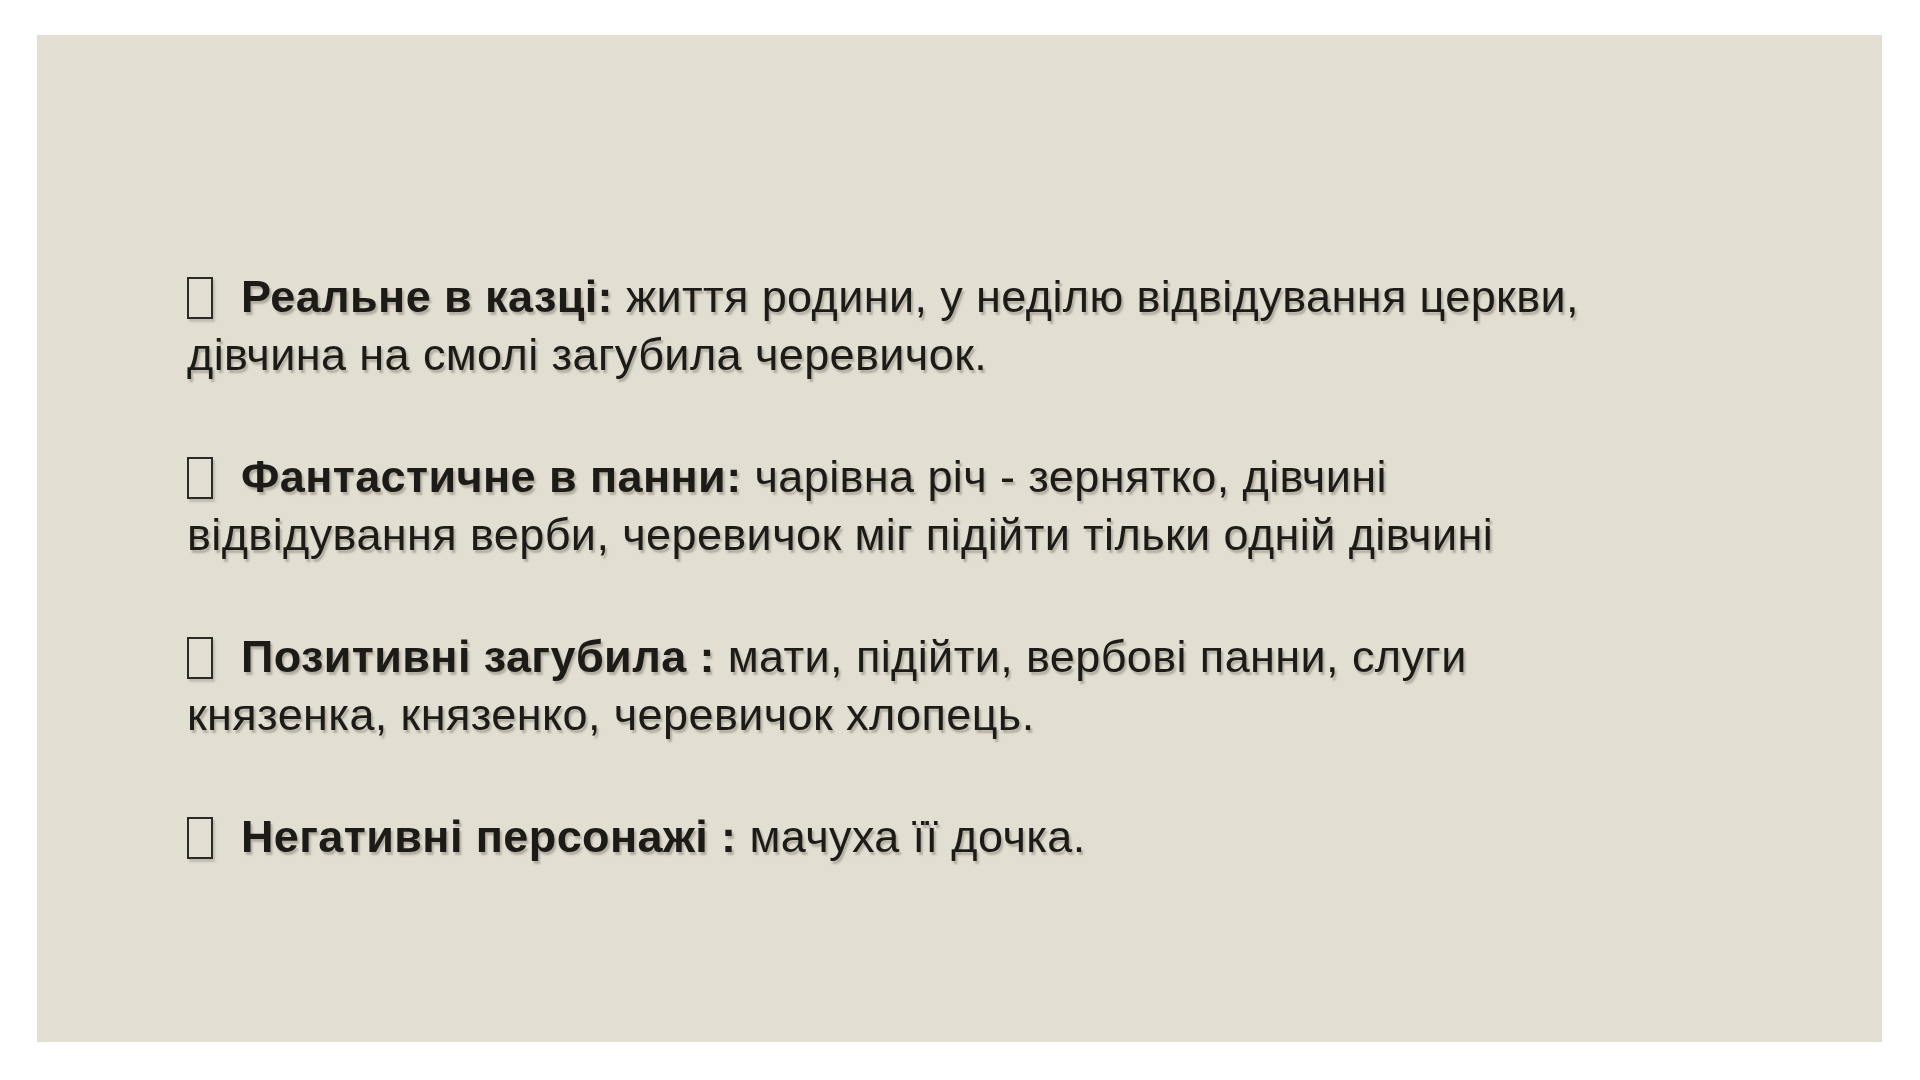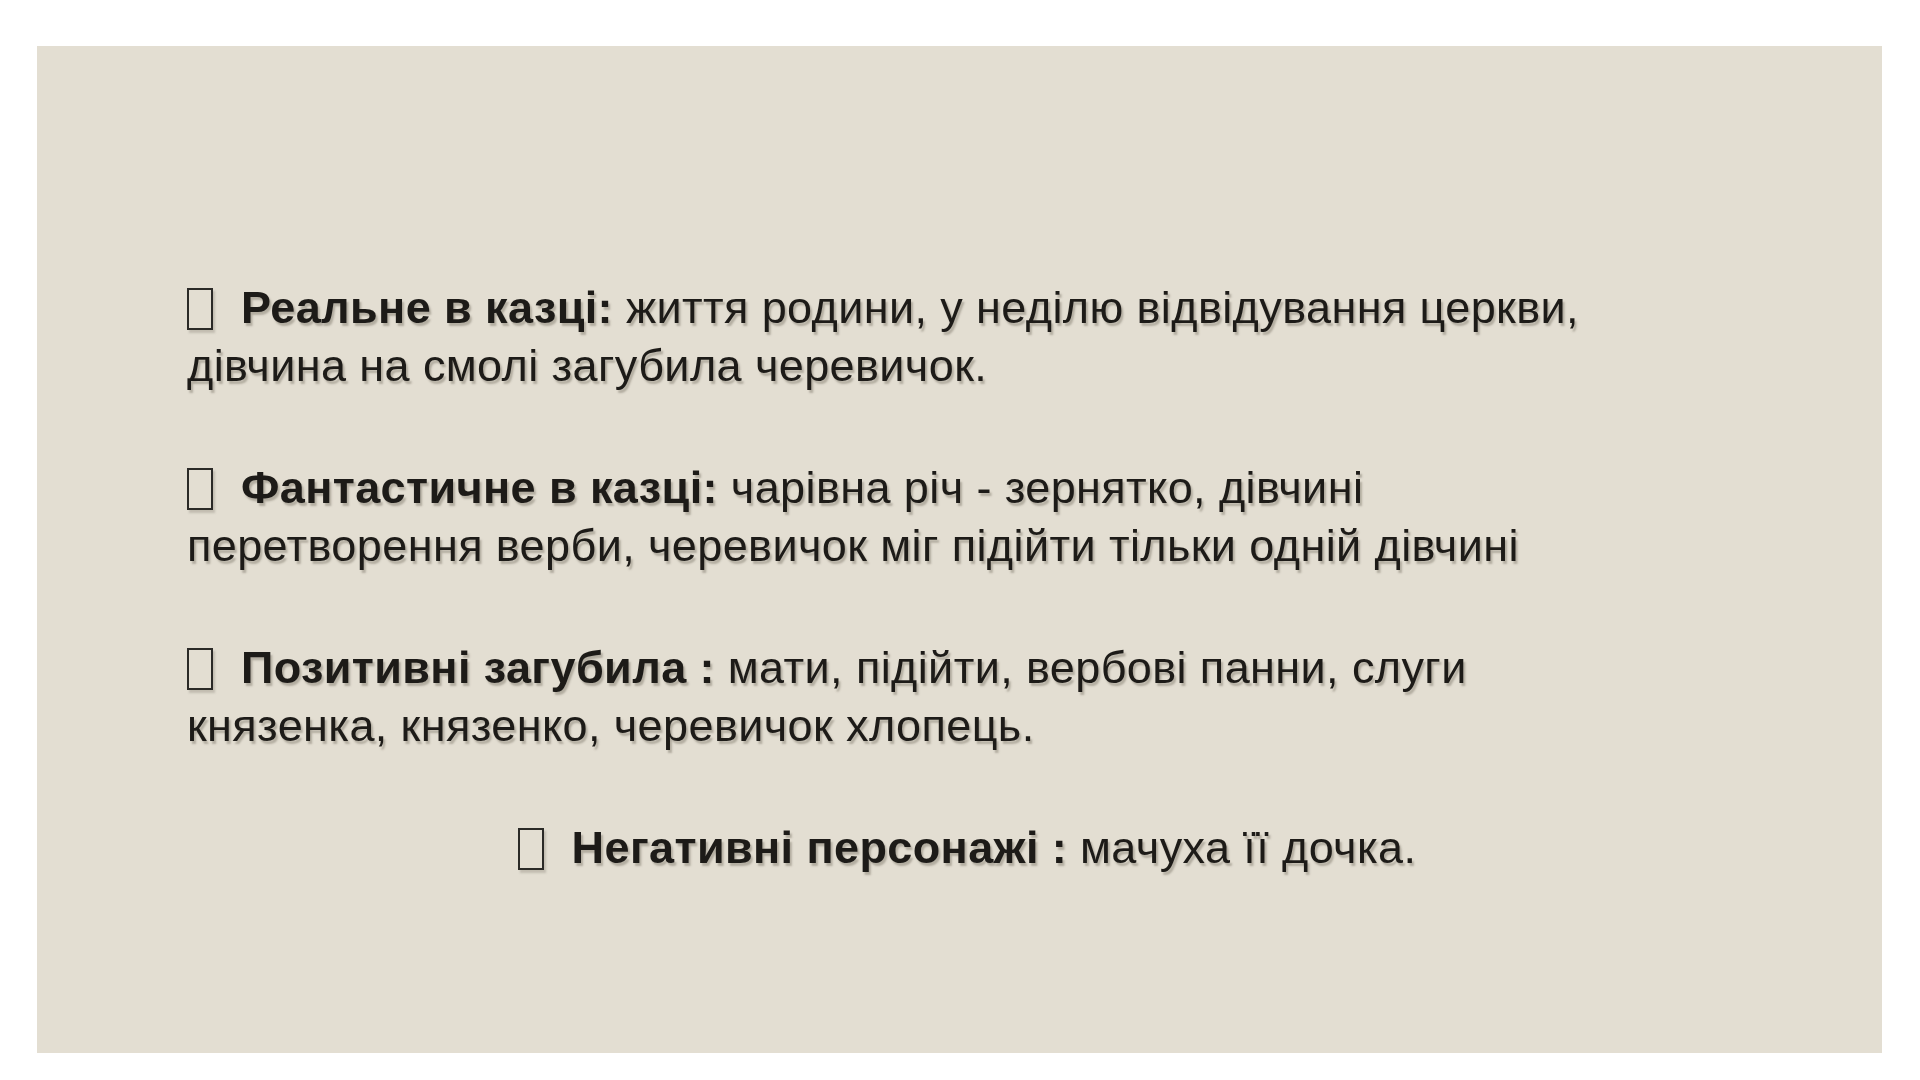--- a/index.html
+++ b/index.html
@@ -15,40 +15,40 @@
   .stage {
     position: relative;
     width: 1920px;
     height: 1080px;
     background: #ffffff;
   }
 
   .slide {
     position: absolute;
     left: 37px;
-    top: 46px;
+    top: 35px;
     width: 1845px;
     height: 1007px;
     background: #e3ded2;
   }
 
   .content {
     position: absolute;
     left: 150px;
     top: 233px;
     width: 1560px;
     color: #1d1b18;
     font-size: 45px;
     line-height: 58px;
     letter-spacing: 0.4px;
     text-shadow: 2px 3px 2px rgba(120, 113, 100, 0.45);
   }
 
   .para { margin-bottom: 64px; }
-  .para:last-child { margin-bottom: 0; text-align: center; }
+  .para:last-child { margin-bottom: 0; }
 
   .line { white-space: nowrap; }
 
   .tofu {
     display: inline-block;
     width: 26px;
     height: 42px;
     border: 2px solid #2b2a27;
     vertical-align: -7px;
     margin-right: 15px;
@@ -69,24 +69,24 @@
           <span class="tofu"></span>
           <span class="lbl">Реальне в казці:</span>
           <span class="txt">життя родини, у неділю відвідування церкви,</span>
         </div>
         <div class="line">дівчина на смолі загубила черевичок.</div>
       </div>
 
       <div class="para">
         <div class="line">
           <span class="tofu"></span>
-          <span class="lbl">Фантастичне в казці:</span>
+          <span class="lbl">Фантастичне в панни:</span>
           <span class="txt">чарівна річ - зернятко, дівчині</span>
         </div>
-        <div class="line">перетворення верби, черевичок міг підійти тільки одній дівчині</div>
+        <div class="line">відвідування верби, черевичок міг підійти тільки одній дівчині</div>
       </div>
 
       <div class="para">
         <div class="line">
           <span class="tofu"></span>
           <span class="lbl">Позитивні загубила :</span>
           <span class="txt">мати, підійти, вербові панни, слуги</span>
         </div>
         <div class="line">князенка, князенко, черевичок хлопець.</div>
       </div>

